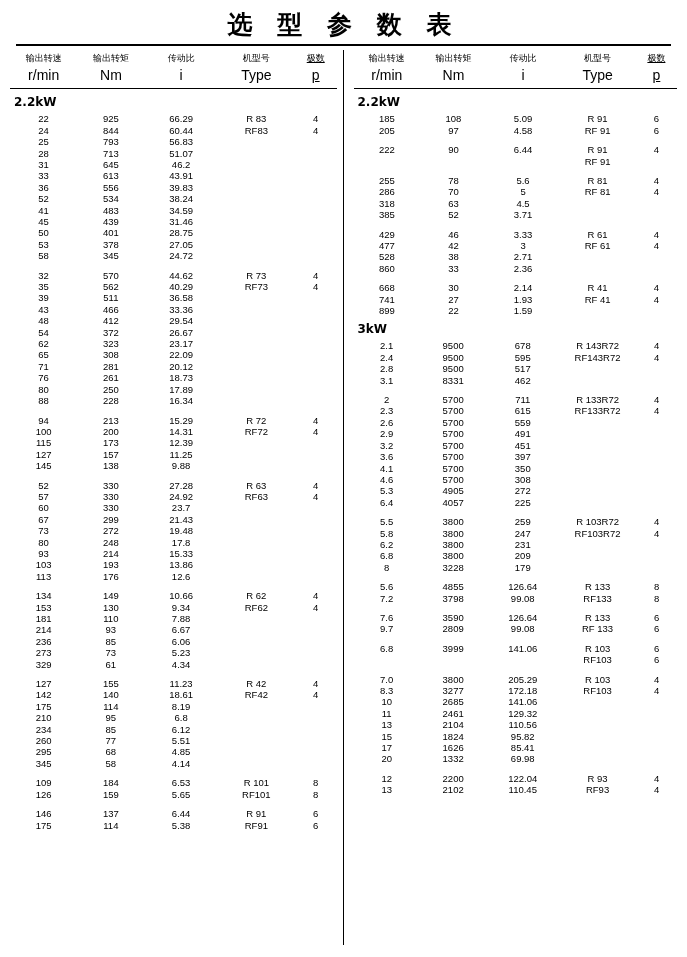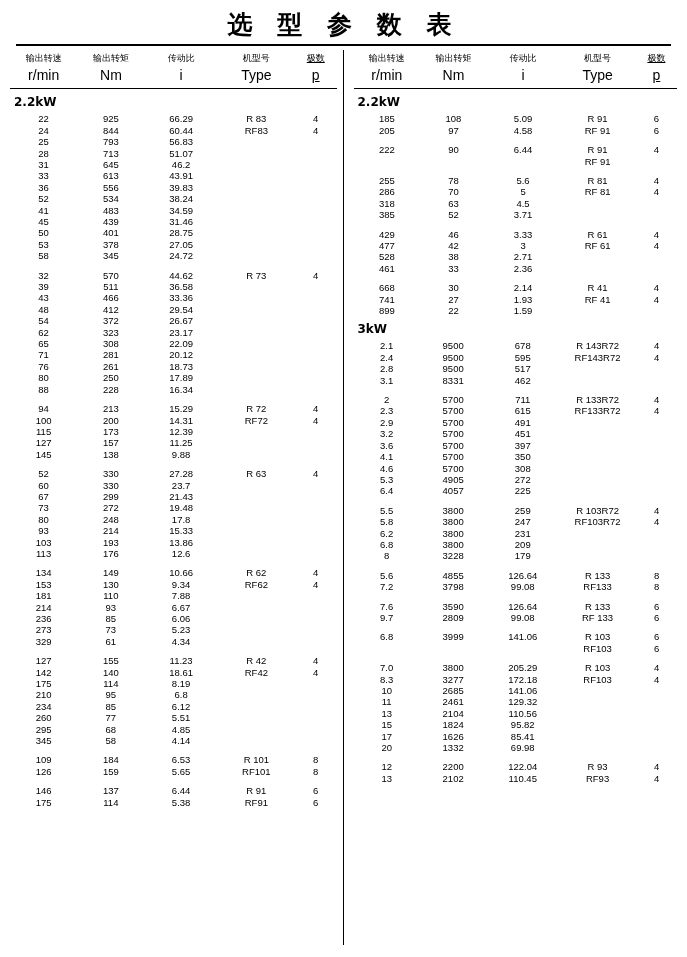--- a/index.html
+++ b/index.html
@@ -187,20 +187,27 @@
                 <td colspan="5"></td>
               </tr>
               <tr>
                 <td class="k1">32</td>
                 <td class="k2">570</td>
                 <td class="k3">44.62</td>
                 <td class="k4">R  73</td>
                 <td class="k5">4</td>
               </tr>
               <tr>
+                <td class="k1">35</td>
+                <td class="k2">562</td>
+                <td class="k3">40.29</td>
+                <td class="k4">RF73</td>
+                <td class="k5">4</td>
+              </tr>
+              <tr>
                 <td class="k1">39</td>
                 <td class="k2">511</td>
                 <td class="k3">36.58</td>
                 <td class="k4"></td>
                 <td class="k5"></td>
               </tr>
               <tr>
                 <td class="k1">43</td>
                 <td class="k2">466</td>
                 <td class="k3">33.36</td>
@@ -302,20 +309,27 @@
                 <td class="k5"></td>
               </tr>
               <tr class="gap">
                 <td colspan="5"></td>
               </tr>
               <tr>
                 <td class="k1">52</td>
                 <td class="k2">330</td>
                 <td class="k3">27.28</td>
                 <td class="k4">R  63</td>
+                <td class="k5">4</td>
+              </tr>
+              <tr>
+                <td class="k1">57</td>
+                <td class="k2">330</td>
+                <td class="k3">24.92</td>
+                <td class="k4">RF63</td>
                 <td class="k5">4</td>
               </tr>
               <tr>
                 <td class="k1">60</td>
                 <td class="k2">330</td>
                 <td class="k3">23.7</td>
                 <td class="k4"></td>
                 <td class="k5"></td>
               </tr>
               <tr>
@@ -618,21 +632,21 @@
                 <td class="k5">4</td>
               </tr>
               <tr>
                 <td class="k1">528</td>
                 <td class="k2">38</td>
                 <td class="k3">2.71</td>
                 <td class="k4"></td>
                 <td class="k5"></td>
               </tr>
               <tr>
-                <td class="k1">461</td>
+                <td class="k1">860</td>
                 <td class="k2">33</td>
                 <td class="k3">2.36</td>
                 <td class="k4"></td>
                 <td class="k5"></td>
               </tr>
               <tr class="gap">
                 <td colspan="5"></td>
               </tr>
               <tr>
                 <td class="k1">668</td>
@@ -697,20 +711,27 @@
                 <td class="k3">711</td>
                 <td class="k4">R  133R72</td>
                 <td class="k5">4</td>
               </tr>
               <tr>
                 <td class="k1">2.3</td>
                 <td class="k2">5700</td>
                 <td class="k3">615</td>
                 <td class="k4">RF133R72</td>
                 <td class="k5">4</td>
+              </tr>
+              <tr>
+                <td class="k1">2.6</td>
+                <td class="k2">5700</td>
+                <td class="k3">559</td>
+                <td class="k4"></td>
+                <td class="k5"></td>
               </tr>
               <tr>
                 <td class="k1">2.9</td>
                 <td class="k2">5700</td>
                 <td class="k3">491</td>
                 <td class="k4"></td>
                 <td class="k5"></td>
               </tr>
               <tr>
                 <td class="k1">3.2</td>

